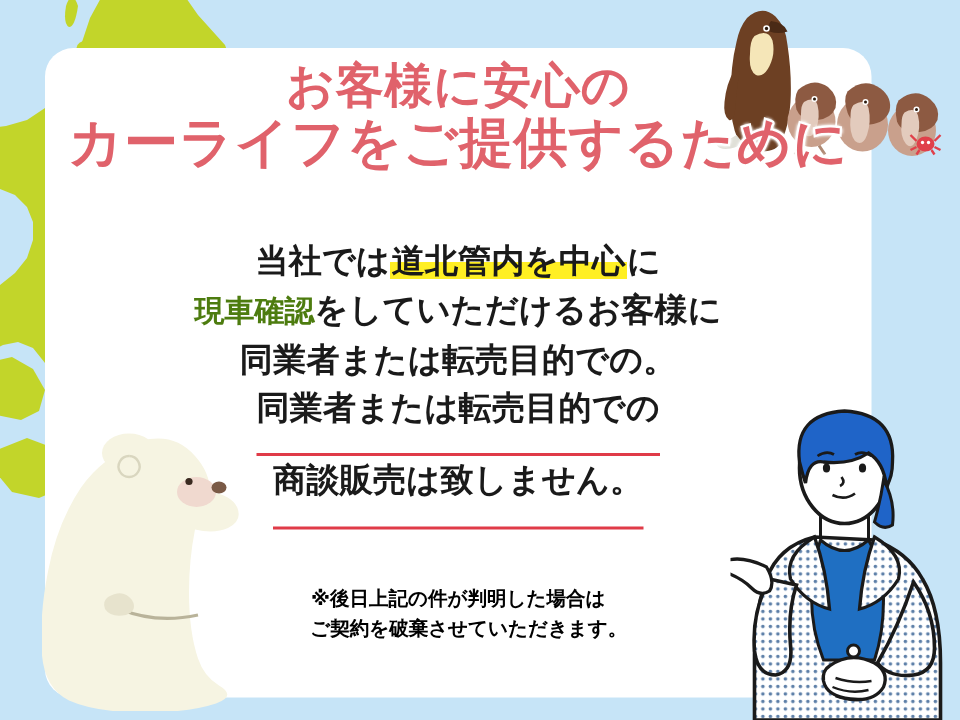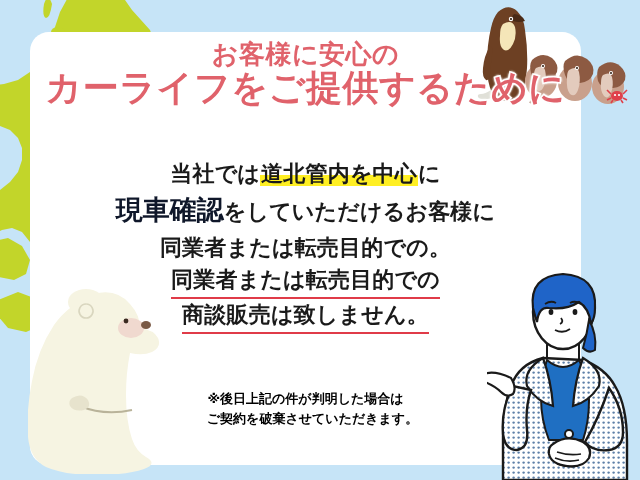--- a/index.html
+++ b/index.html
@@ -37,39 +37,39 @@
     text-align:center;
     color:#e0626b;
     font-weight:bold;
     line-height:1.17;
     letter-spacing:0.5px;
     -webkit-text-stroke:3px #ffffff;
     paint-order:stroke fill;
     text-shadow:
        0 0 2px #fff, 2px 0 2px #fff, -2px 0 2px #fff, 0 2px 2px #fff, 0 -2px 2px #fff;
   }
-  .headline .l1{display:block;font-size:26px;}
+  .headline .l1{display:block;font-size:32px;}
   .headline .l2{display:block;font-size:36px;margin-top:-2px;}
 
   .body-text{
     position:absolute;left:0;right:0;top:126px;
     text-align:center;color:#1a1a1a;
     font-size:22px;line-height:1.45;font-weight:600;
     letter-spacing:0.2px;
   }
   .body-text .row{display:block;white-space:nowrap;}
   .hl-yellow{
     background:linear-gradient(to top,#ffef23 0%,#ffef23 46%,rgba(255,239,35,0) 46%);
     padding:0 1px;
   }
-  .accent-red{color:#0f172a;font-size:27px;font-weight:bold;letter-spacing:0px;}
+  .accent-red{color:#4d7c0f;font-size:20px;font-weight:bold;letter-spacing:0px;}
   .underline-red{
     display:inline-block;
     border-bottom:2.5px solid #e03b48;
-    padding-bottom:4px;
+    padding-bottom:17px;
     line-height:1.2;
   }
   .row.tight{line-height:1.55;}
 
   .footnote{
     position:absolute;left:0;right:0;top:357px;
     text-align:center;color:#000000;
     font-size:13px;line-height:1.55;font-weight:600;
   }
   .footnote .row{display:block;}

